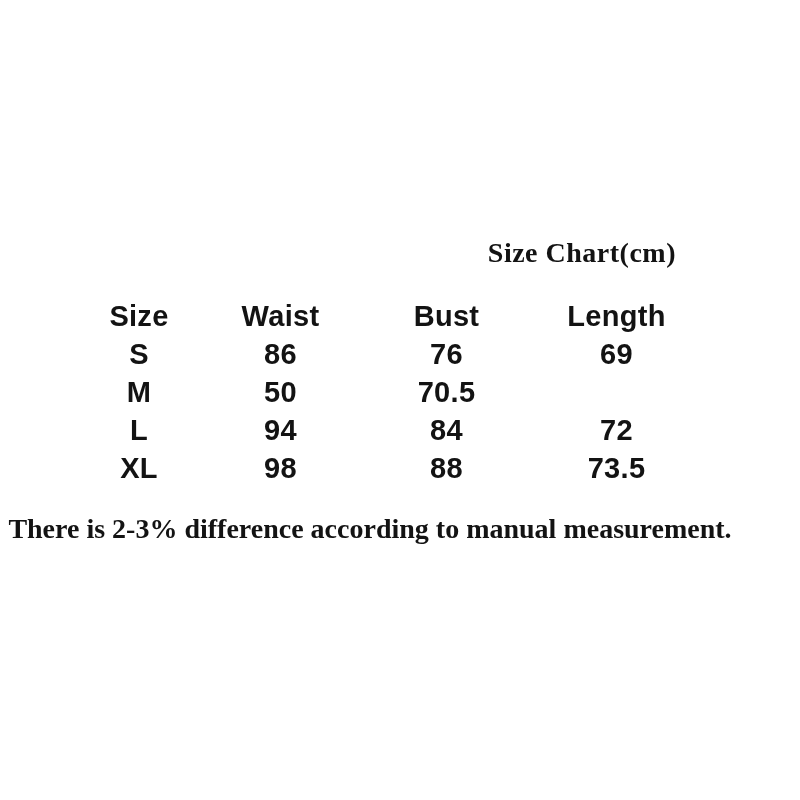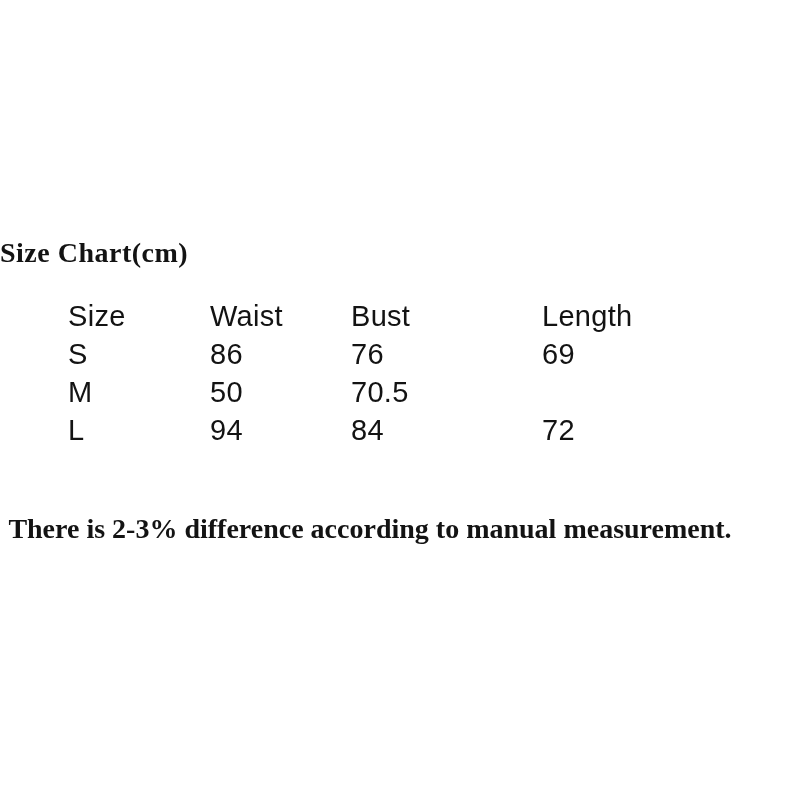--- a/index.html
+++ b/index.html
@@ -13,42 +13,43 @@
     height: 800px;
     background: #ffffff;
     color: #131313;
     overflow: hidden;
   }
   .chart-title {
     position: absolute;
     top: 236px;
     left: 0;
     width: 676px;
-    text-align: left;
+    text-align: right;
     font-family: "Liberation Serif", serif;
     font-weight: bold;
     font-size: 28px;
     line-height: 34px;
     letter-spacing: 0.5px;
   }
   .size-table {
     position: absolute;
     top: 297px;
     left: 68px;
     width: 623px;
   }
   .t-row {
     display: grid;
     grid-template-columns: 142px 141px 191px 149px;
     height: 38px;
     align-items: center;
   }
   .t-cell {
+    text-align: center;
     font-family: "Liberation Sans", sans-serif;
-    font-weight: normal;
+    font-weight: bold;
     font-size: 29px;
     letter-spacing: 0.3px;
     white-space: nowrap;
   }
   .measure-note {
     position: absolute;
     top: 512px;
     left: 0;
     width: 740px;
     text-align: center;
@@ -88,18 +89,24 @@
       <div class="t-cell">70.5</div>
     </div>
 
     <div class="t-row">
       <div class="t-cell">L</div>
       <div class="t-cell">94</div>
       <div class="t-cell">84</div>
       <div class="t-cell">72</div>
     </div>
 
+    <div class="t-row">
+      <div class="t-cell">XL</div>
+      <div class="t-cell">98</div>
+      <div class="t-cell">88</div>
+      <div class="t-cell">73.5</div>
+    </div>
 
   </div>
 
   <div class="measure-note">There is 2-3% difference according to manual measurement.</div>
 
 </div>
 
 </body></html>

